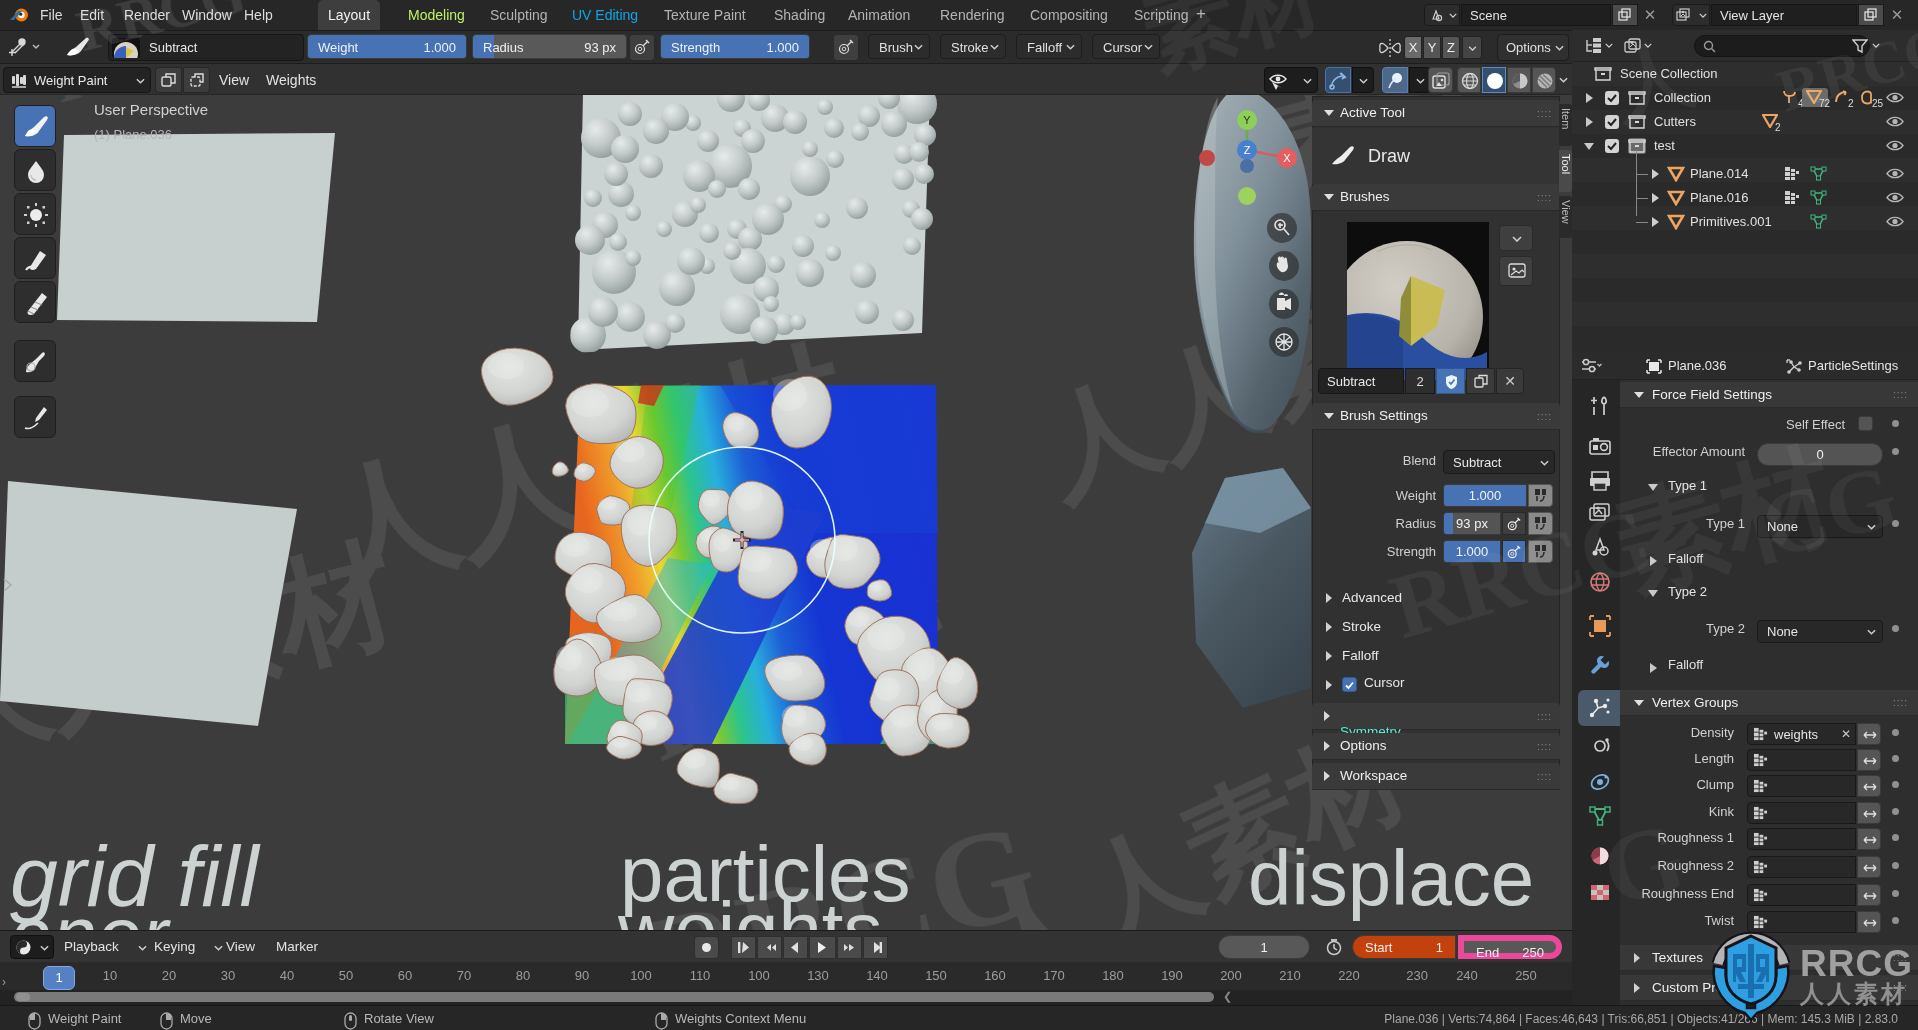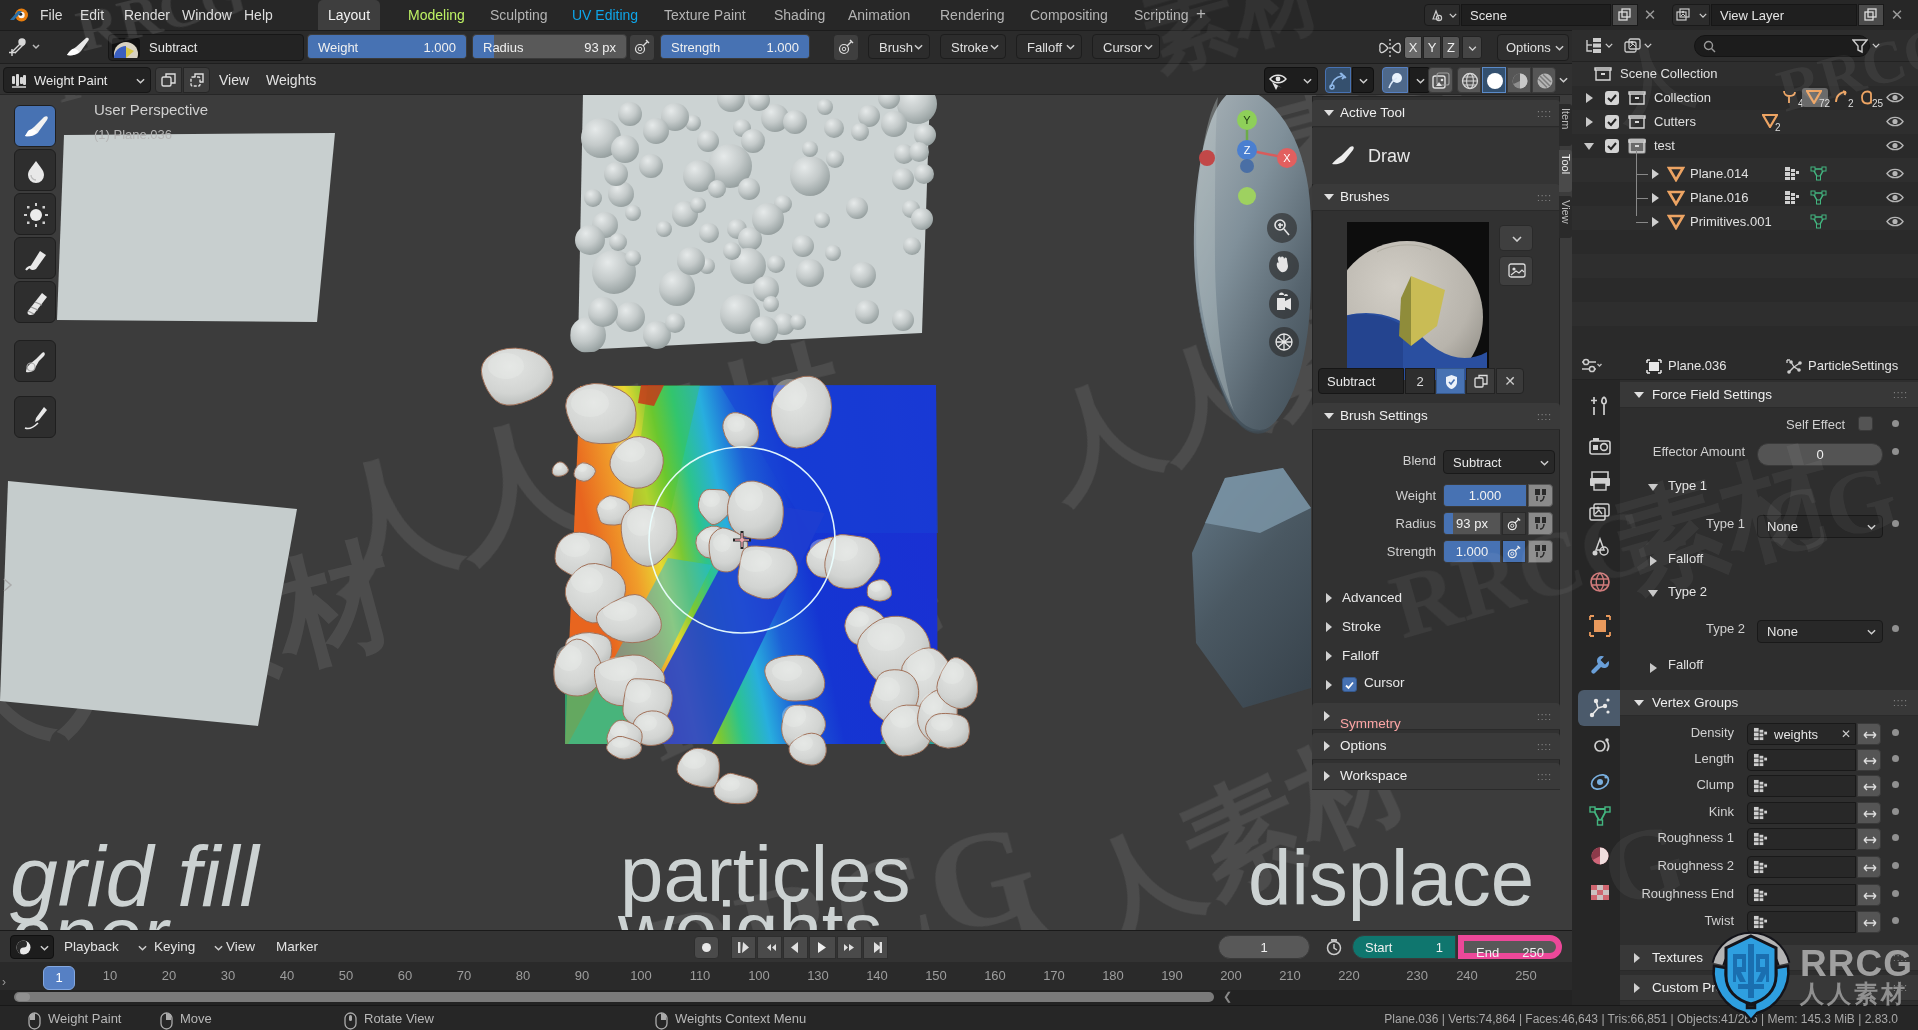--- a/index.html
+++ b/index.html
@@ -701,21 +701,21 @@
       <span style="position:absolute;left:0px;top:5px;width:0;height:0;border-top:5px solid transparent;border-bottom:5px solid transparent;border-left:6px solid #d0d0d0;"></span>
       <span style="position:absolute;left:16px;top:0;line-height:20px;font-size:13.5px;color:#e8e8e8;white-space:nowrap;">Falloff</span>
     </div>
     <span style="position:absolute;left:1326px;top:680px;width:0;height:0;border-top:5px solid transparent;border-bottom:5px solid transparent;border-left:6px solid #d0d0d0;"></span>
     <span style="position:absolute;left:1342px;top:677px;width:15px;height:15px;background:#4772b3;border-radius:3px;border:1px solid #35588c;"><svg width="13" height="13" viewBox="0 0 13 13">
         <path d="M3,6.5 L5.5,9 L10,3.5" stroke="#fff" stroke-width="1.8" fill="none"></path>
       </svg></span>
     <span style="position:absolute;left:1364px;top:675px;font-size:13.5px;color:#e8e8e8;">Cursor</span>
     <div style="position:absolute;left:1312px;top:703px;width:248px;height:27px;background:#3a3a3a;border-bottom:1px solid #2a2a2a;border-radius:4px 4px 0 0;">
       <span style="position:absolute;left:12px;top:8px;width:0;height:0;border-top:5px solid transparent;border-bottom:5px solid transparent;border-left:6px solid #d8d8d8;"></span>
-      <span style="position:absolute;left:28px;top:8px;line-height:26px;font-size:13.5px;color:#fca5a5;">Symmetry</span>
+      <span style="position:absolute;left:28px;top:16px;line-height:26px;font-size:13.5px;color:#5eead4;">Symmetry</span>
       <span style="position:absolute;right:8px;top:8px;color:#888;font-size:10px;letter-spacing:1px;">::::</span>
     </div>
     <div style="position:absolute;left:1312px;top:733px;width:248px;height:27px;background:#3a3a3a;border-bottom:1px solid #2a2a2a;border-radius:4px 4px 0 0;">
       <span style="position:absolute;left:12px;top:8px;width:0;height:0;border-top:5px solid transparent;border-bottom:5px solid transparent;border-left:6px solid #d8d8d8;"></span>
       <span style="position:absolute;left:28px;top:0;line-height:26px;font-size:13.5px;color:#efefef;">Options</span>
       <span style="position:absolute;right:8px;top:8px;color:#888;font-size:10px;letter-spacing:1px;">::::</span>
     </div>
     <div style="position:absolute;left:1312px;top:763px;width:248px;height:27px;background:#3a3a3a;border-bottom:1px solid #2a2a2a;border-radius:4px 4px 0 0;">
       <span style="position:absolute;left:12px;top:8px;width:0;height:0;border-top:5px solid transparent;border-bottom:5px solid transparent;border-left:6px solid #d8d8d8;"></span>
       <span style="position:absolute;left:28px;top:0;line-height:26px;font-size:13.5px;color:#efefef;">Workspace</span>
@@ -1281,21 +1281,21 @@
     <div style="position:absolute;left:863px;top:936px;width:25px;height:23px;background:#4a4a4a;border:1px solid #2e2e2e;"><svg width="16" height="13" viewBox="0 0 16 13" style="margin:4px 0 0 4px">
         <path d="M6,1 L13,6.5 L6,12Z" fill="#e0e0e0"></path>
         <rect x="11.6" y="1" width="2.4" height="11" fill="#e0e0e0"></rect>
       </svg></div>
     <div style="position:absolute;left:1218px;top:935px;width:92px;height:24px;background:#585858;border:1px solid #3a3a3a;border-radius:12px;color:#f0f0f0;font-size:13px;text-align:center;line-height:23px;">1</div>
     <svg width="18" height="18" viewBox="0 0 18 18" style="position:absolute;left:1325px;top:938px">
       <circle cx="9" cy="10" r="6.5" fill="none" stroke="#ccc" stroke-width="1.5"></circle>
       <path d="M9,6 L9,10 L12,12" stroke="#ccc" stroke-width="1.5" fill="none"></path>
       <path d="M6,2 L12,2" stroke="#ccc" stroke-width="1.8"></path>
     </svg>
-    <div style="position:absolute;left:1352px;top:935px;width:104px;height:24px;background:#0f766e;border:1px solid #3a3a3a;border-radius:12px 0 0 12px;color:#f0f0f0;font-size:13px;line-height:23px;"><span style="padding-left:12px;">Start</span><span style="position:absolute;right:12px;">1</span></div>
+    <div style="position:absolute;left:1352px;top:935px;width:104px;height:24px;background:#c2410c;border:1px solid #3a3a3a;border-radius:12px 0 0 12px;color:#f0f0f0;font-size:13px;line-height:23px;"><span style="padding-left:12px;">Start</span><span style="position:absolute;right:12px;">1</span></div>
     <div style="position:absolute;left:1458px;top:935px;width:104px;height:24px;background:#585858;border:6px solid #ec4899;border-radius:0 12px 12px 0;color:#f0f0f0;font-size:13px;line-height:23px;"><span style="padding-left:12px;">End</span><span style="position:absolute;right:12px;">250</span></div>
     <span style="position:absolute;left:90.0px;top:968px;width:40px;text-align:center;font-size:13px;color:#9d9d9d;">10</span>
     <span style="position:absolute;left:149.0px;top:968px;width:40px;text-align:center;font-size:13px;color:#9d9d9d;">20</span>
     <span style="position:absolute;left:208.0px;top:968px;width:40px;text-align:center;font-size:13px;color:#9d9d9d;">30</span>
     <span style="position:absolute;left:267.0px;top:968px;width:40px;text-align:center;font-size:13px;color:#9d9d9d;">40</span>
     <span style="position:absolute;left:326.0px;top:968px;width:40px;text-align:center;font-size:13px;color:#9d9d9d;">50</span>
     <span style="position:absolute;left:385.0px;top:968px;width:40px;text-align:center;font-size:13px;color:#9d9d9d;">60</span>
     <span style="position:absolute;left:444.0px;top:968px;width:40px;text-align:center;font-size:13px;color:#9d9d9d;">70</span>
     <span style="position:absolute;left:503.0px;top:968px;width:40px;text-align:center;font-size:13px;color:#9d9d9d;">80</span>
     <span style="position:absolute;left:562.0px;top:968px;width:40px;text-align:center;font-size:13px;color:#9d9d9d;">90</span>

